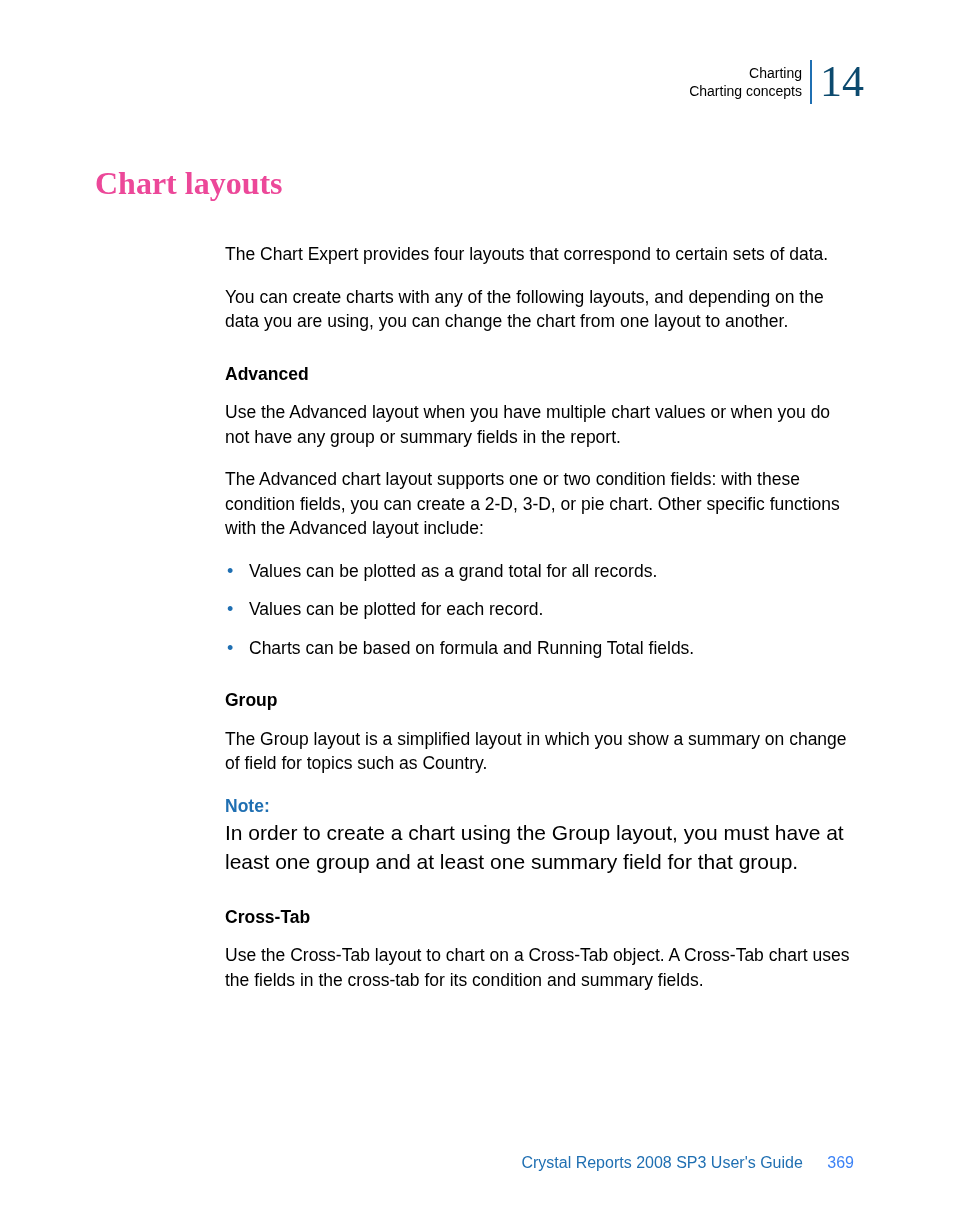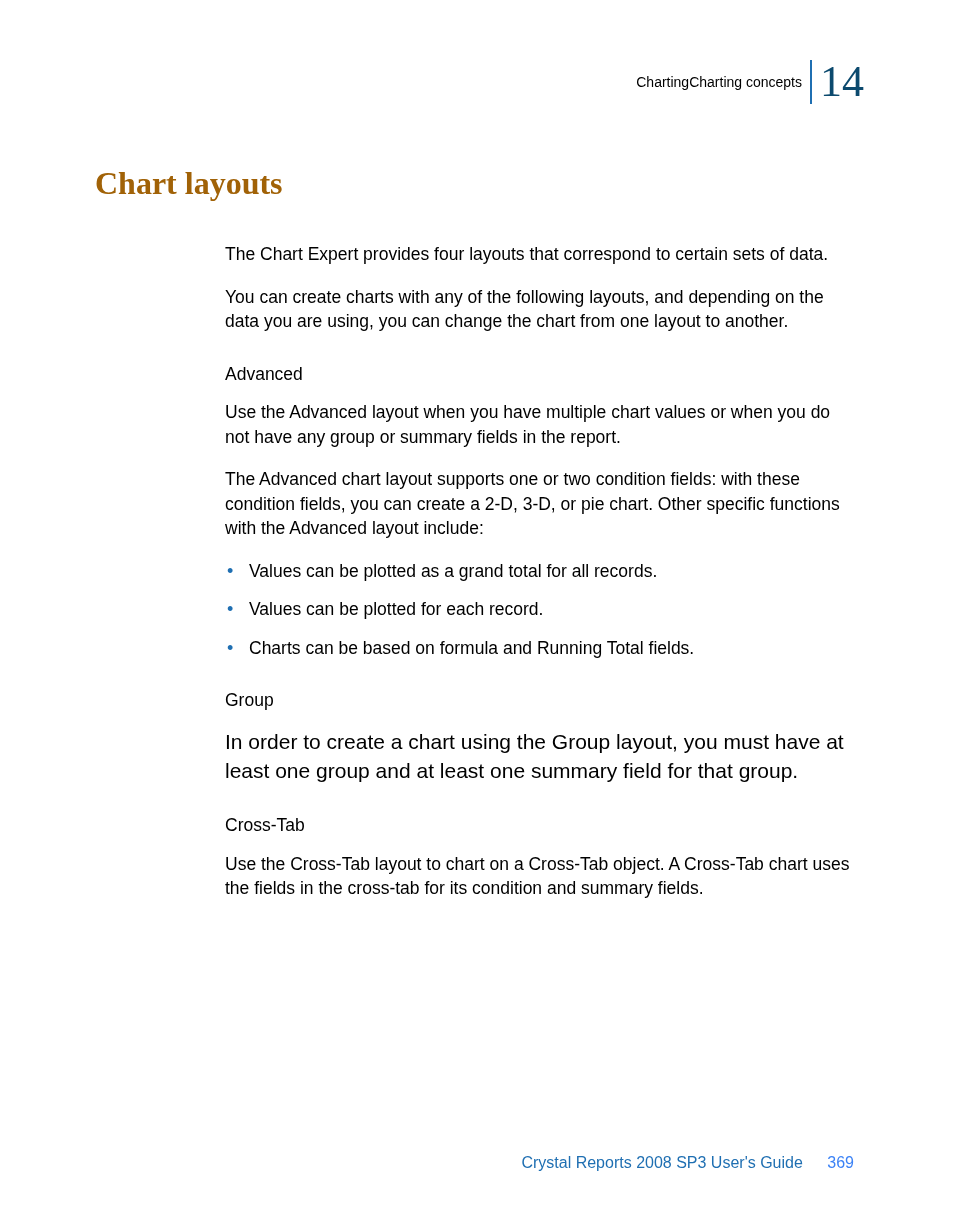--- a/index.html
+++ b/index.html
@@ -13,21 +13,21 @@
     }
     .header-region {
       position: absolute;
       top: 60px;
       right: 90px;
       text-align: right;
       display: flex;
       align-items: center;
       gap: 8px;
     }
-    .header-text { display: flex; flex-direction: row; align-items: flex-end; font-size: 14px; line-height: 1.3; }
+    .header-text { display: flex; flex-direction: column; align-items: flex-end; font-size: 14px; line-height: 1.3; }
     .header-chapter { color: #000; }
     .header-sub { color: #000; }
     .chapter-number {
       font-family: Liberation Serif, serif;
       font-size: 44px;
       color: #0c4a6e;
       font-weight: normal;
       line-height: 1;
     }
     .divider {
@@ -37,33 +37,33 @@
       min-height: 40px;
     }
     .content {
       position: absolute;
       top: 165px;
       left: 95px;
       right: 100px;
     }
     h1.title {
       font-family: "Times New Roman", Times, serif;
-      color: #a16207;
+      color: #ec4899;
       font-size: 32px;
       font-weight: bold;
       margin-bottom: 40px;
     }
     .body-text {
       margin-left: 130px;
       font-size: 17.5px;
       line-height: 1.4;
       color: #000;
     }
     .body-text p { margin-bottom: 18px; }
-    .subhead { font-weight: normal; margin-top: 28px; margin-bottom: 14px; font-size: 17.5px; }
+    .subhead { font-weight: bold; margin-top: 28px; margin-bottom: 14px; font-size: 17.5px; }
     ul.bullets { list-style: none; margin-bottom: 10px; }
     ul.bullets li {
       position: relative;
       padding-left: 24px;
       margin-bottom: 14px;
       font-size: 17.5px;
       line-height: 1.4;
     }
     ul.bullets li::before {
       content: "•";
@@ -106,20 +106,22 @@
     <div class="subhead">Advanced</div>
     <p>Use the Advanced layout when you have multiple chart values or when you do not have any group or summary fields in the report.</p>
     <p>The Advanced chart layout supports one or two condition fields: with these condition fields, you can create a 2-D, 3-D, or pie chart. Other specific functions with the Advanced layout include:</p>
     <ul class="bullets">
       <li>Values can be plotted as a grand total for all records.</li>
       <li>Values can be plotted for each record.</li>
       <li>Charts can be based on formula and Running Total fields.</li>
     </ul>
 
     <div class="subhead">Group</div>
+    <p>The Group layout is a simplified layout in which you show a summary on change of field for topics such as Country.</p>
+    <div class="note-label">Note:</div>
     <p class="note-body">In order to create a chart using the Group layout, you must have at least one group and at least one summary field for that group.</p>
 
     <div class="subhead">Cross-Tab</div>
     <p>Use the Cross-Tab layout to chart on a Cross-Tab object. A Cross-Tab chart uses the fields in the cross-tab for its condition and summary fields.</p>
   </div>
 </div>
 
 <div class="footer">
   <span>Crystal Reports 2008 SP3 User's Guide</span>
   <span class="pagenum">369</span>

